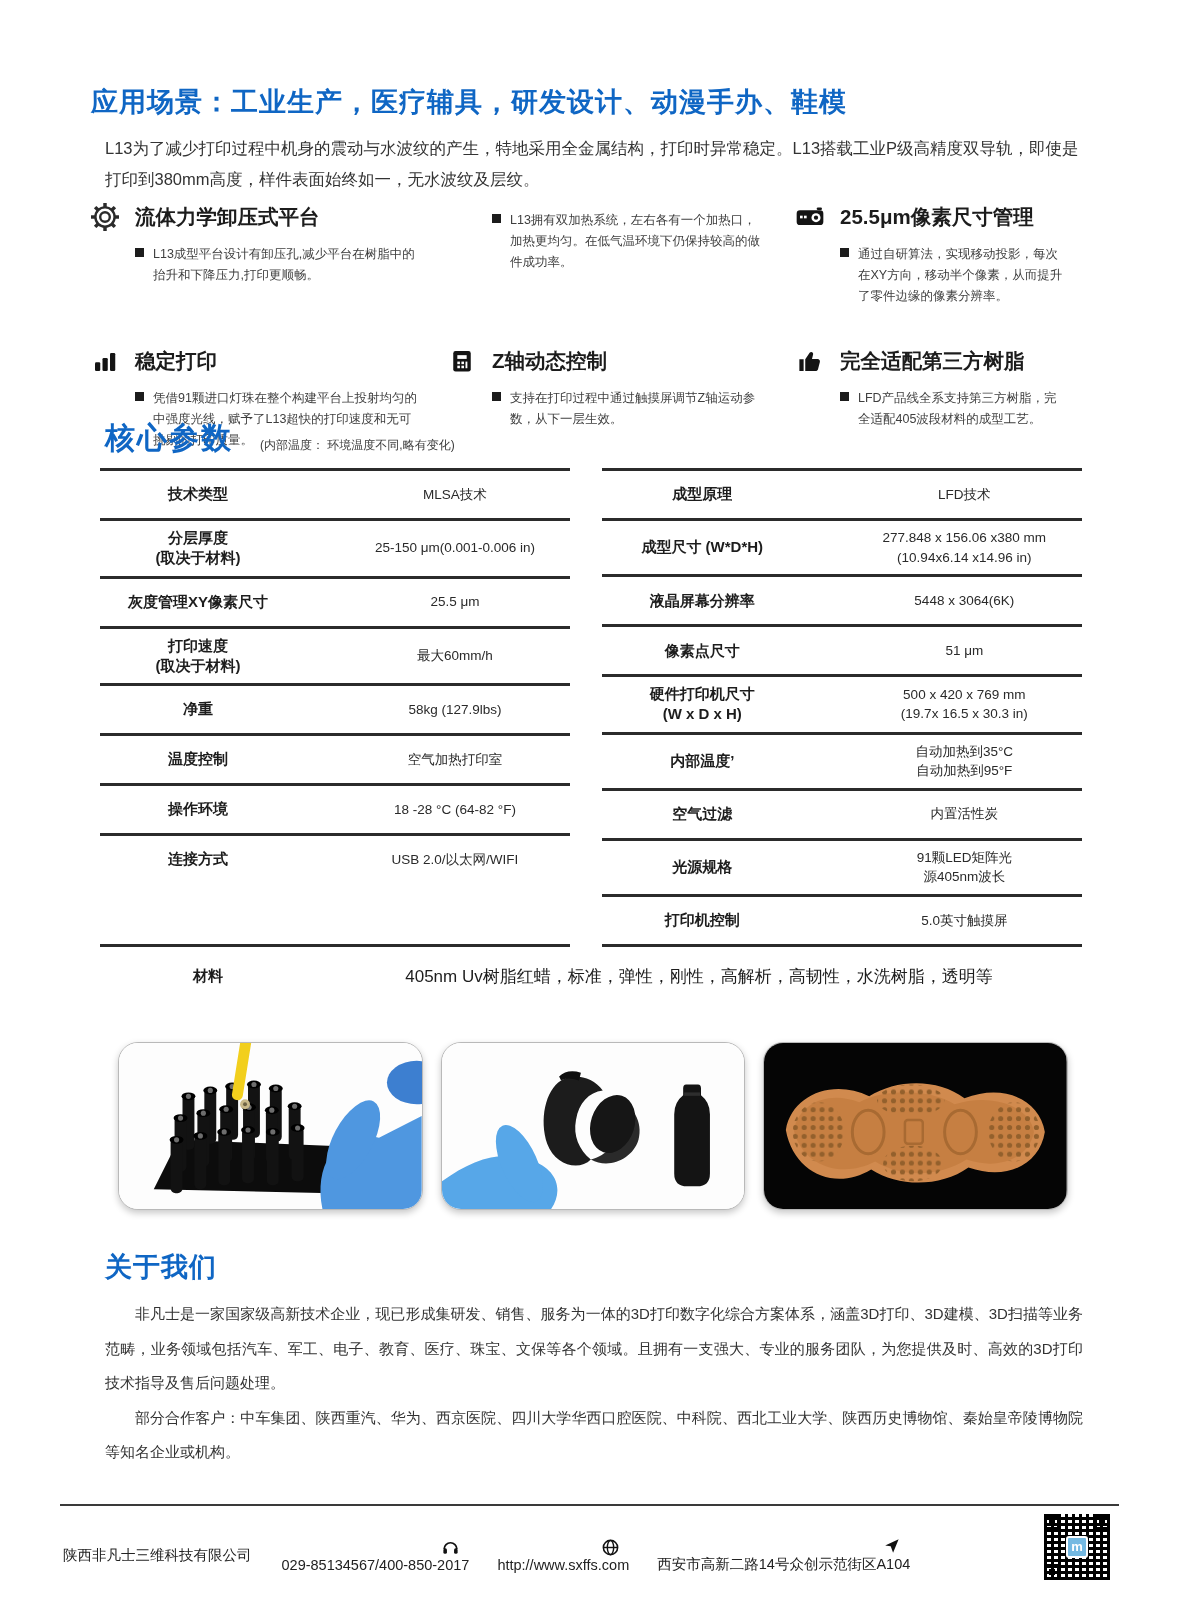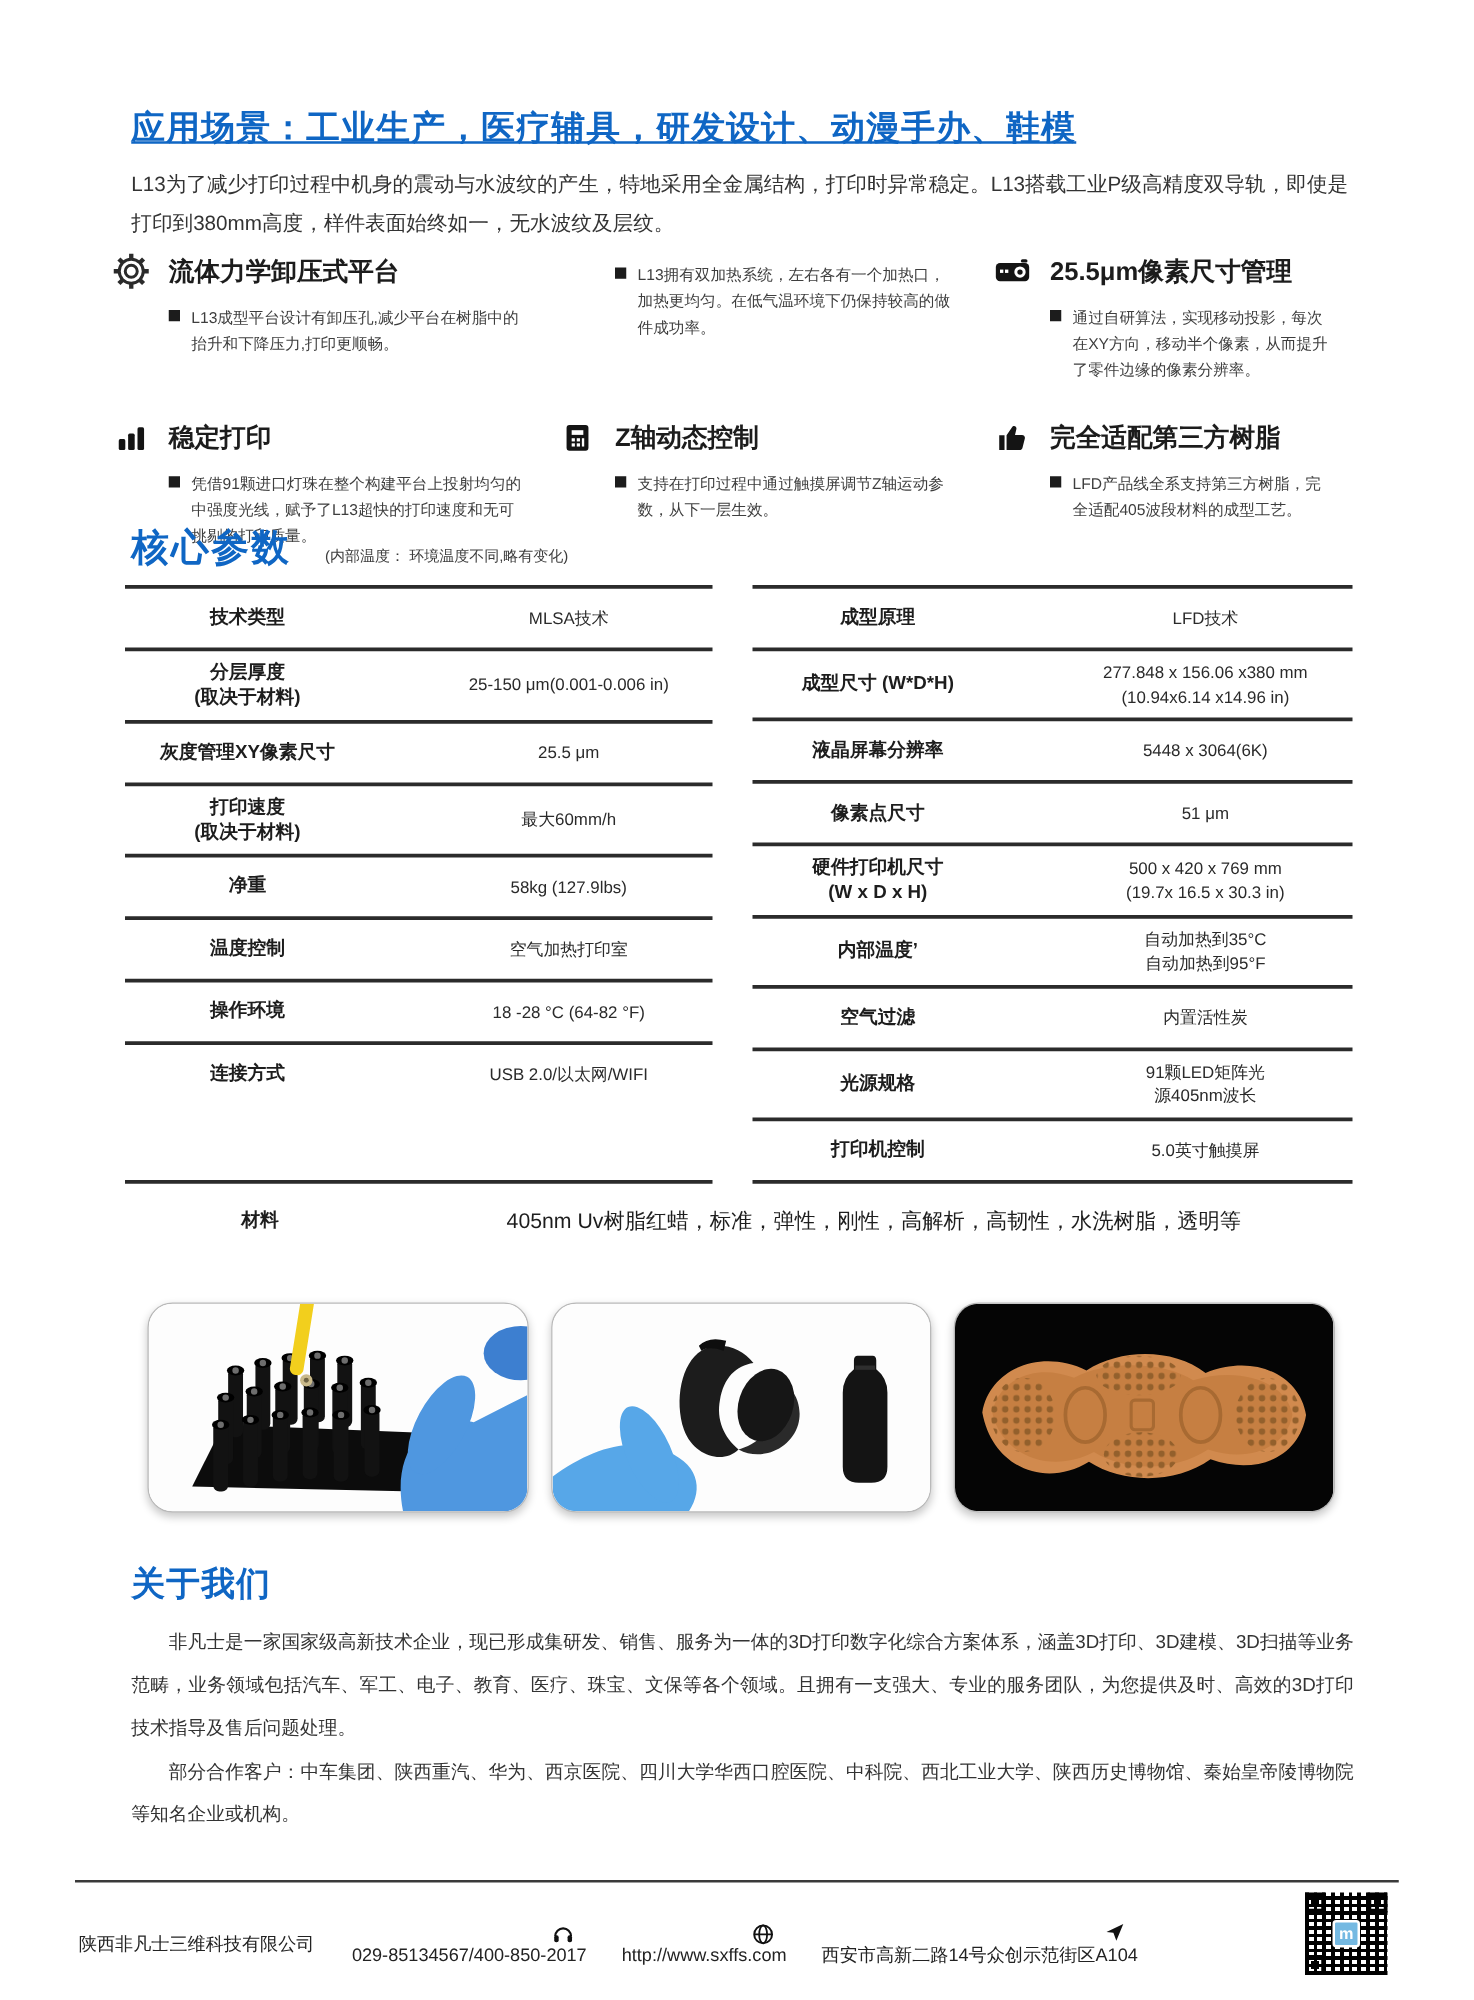--- a/index.html
+++ b/index.html
@@ -3,27 +3,27 @@
 <meta charset="utf-8">
 <style>
   * { margin:0; padding:0; box-sizing:border-box; }
   html,body { background:#ffffff; }
   .page {
     position:relative; width:1179px; height:1600px; background:#ffffff;
     font-family:"Liberation Sans","DejaVu Sans",sans-serif; color:#222;
     overflow:hidden; margin:0 auto;
   }
   
-  .app-title { position:absolute; top:84px; left:105px; right:80px;
-    font-size:27px; font-weight:bold; color:#0f66c4; letter-spacing:1px;text-decoration:underline; }
+  .app-title { position:absolute; top:84px; left:91px; right:80px;
+    font-size:27px; font-weight:bold; color:#0f66c4; letter-spacing:1px; }
   .intro { position:absolute; top:133px; left:105px; width:978px;
     font-size:16.5px; line-height:1.85; color:#333; }
   
   .features { position:absolute; top:200px; left:88px; width:1005px;
-    display:grid; grid-template-columns:357px 348px 300px; row-gap:26px; }
+    display:grid; grid-template-columns:357px 348px 300px; row-gap:37px; }
   .feature { padding-right:28px; }
   .f-head { display:flex; align-items:center; gap:13px; }
   .f-icon { width:34px; height:34px; flex:0 0 34px; display:flex; align-items:center; justify-content:center; }
   .f-title { font-size:20.5px; font-weight:bold; color:#1c1c1c; }
   .f-desc { display:flex; gap:9px; margin:10px 0 0 47px; font-size:12.5px;
     line-height:1.68; color:#3e3e3e; }
   .bullet-sq { flex:0 0 9px; width:9px; height:9px; background:#1c1c1c; margin-top:4px; }
   
   .specs-head { position:absolute; top:418px; left:105px; display:flex; align-items:flex-end; gap:8px; }
   .specs-title { font-size:30px; font-weight:bold; color:#0f66c4; letter-spacing:2px;text-align:right; }

